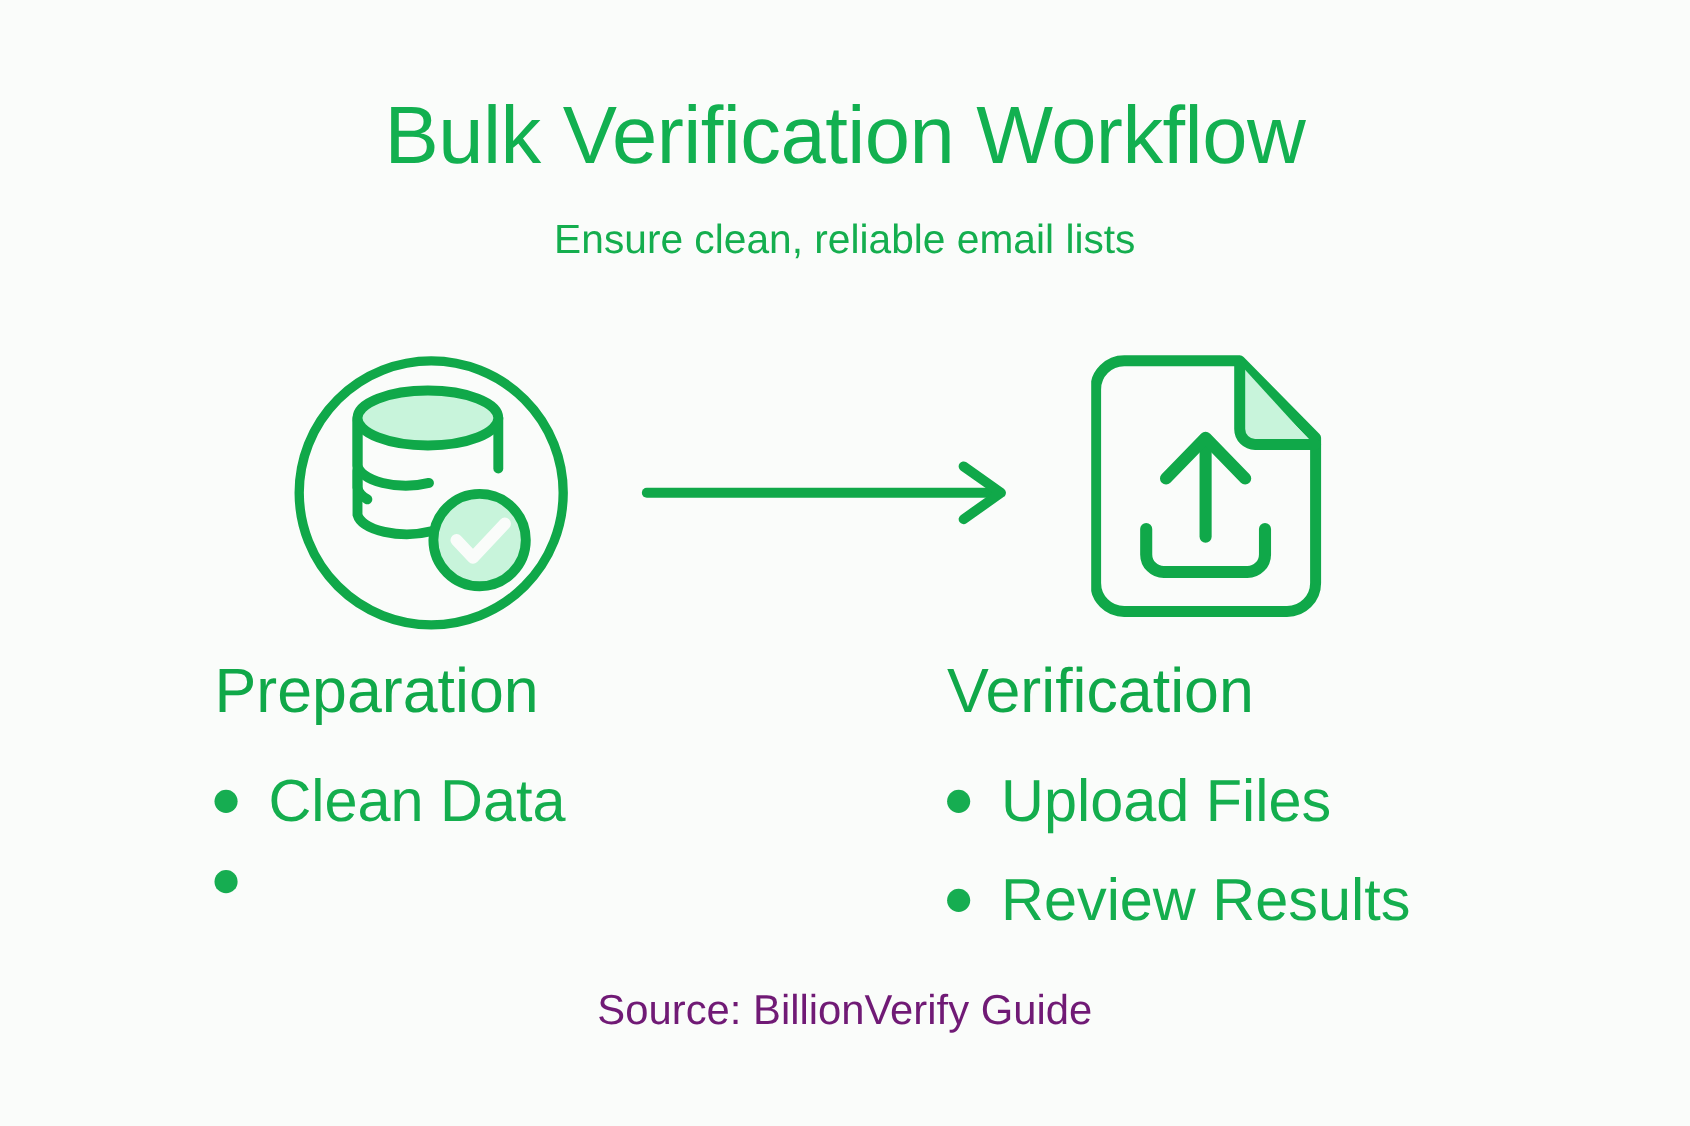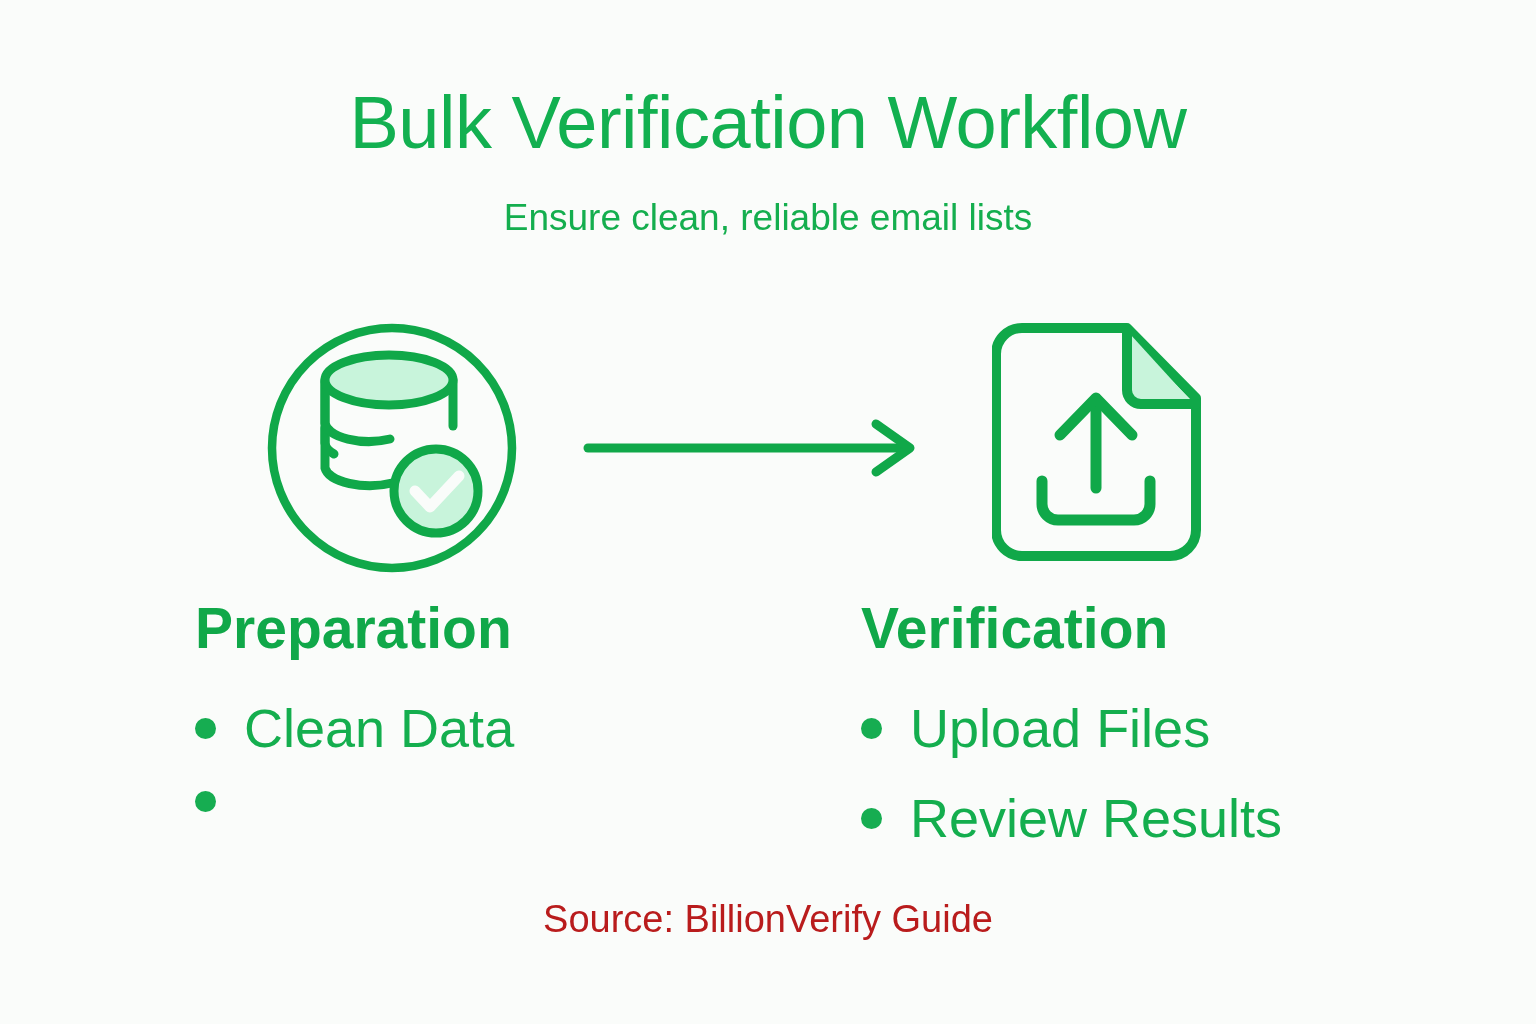--- a/index.html
+++ b/index.html
@@ -73,21 +73,21 @@
   
   .column {
     position: absolute;
     top: 600px;
   }
   .column-left  { left: 195px; width: 430px; }
   .column-right { left: 861px; width: 470px; }
 
   .col-heading {
     font-size: 57px;
-    font-weight: bold;
+    font-weight: normal;
     color: #10A849;
     line-height: 1.0;
     margin: 0 0 44px 0;
     white-space: nowrap;
   }
   .bullet-list {
     list-style: none;
     margin: 0;
     padding: 0;
   }
@@ -112,21 +112,21 @@
   }
 
   
   .source-note {
     position: absolute;
     left: 0;
     top: 900px;
     width: 1536px;
     text-align: center;
     font-size: 38px;
-    color: #b91c1c;
+    color: #701a75;
     line-height: 1.0;
     white-space: nowrap;
   }
 </style>
 </head>
 <body>
 
 <div id="infographic">
 
   <div class="title">Bulk Verification Workflow</div>

